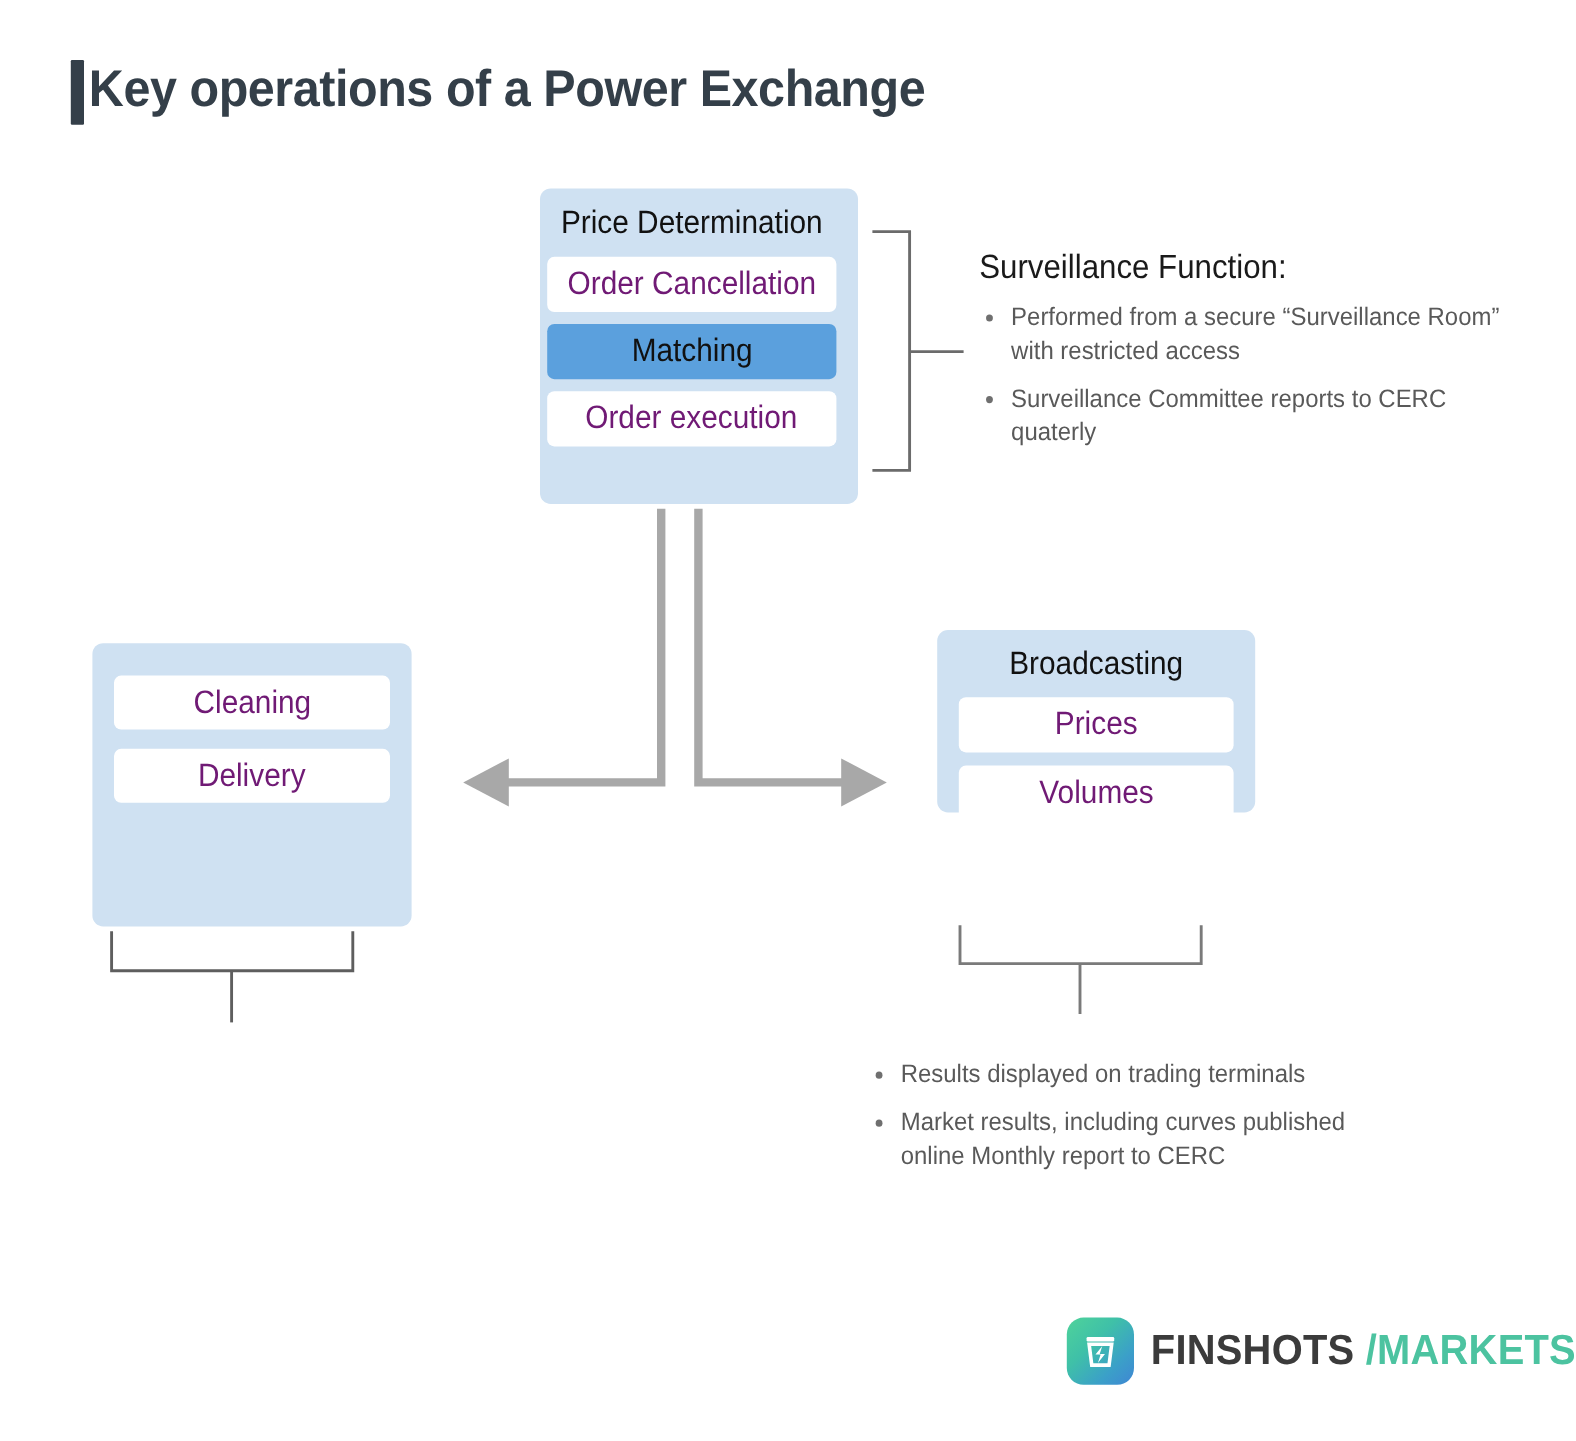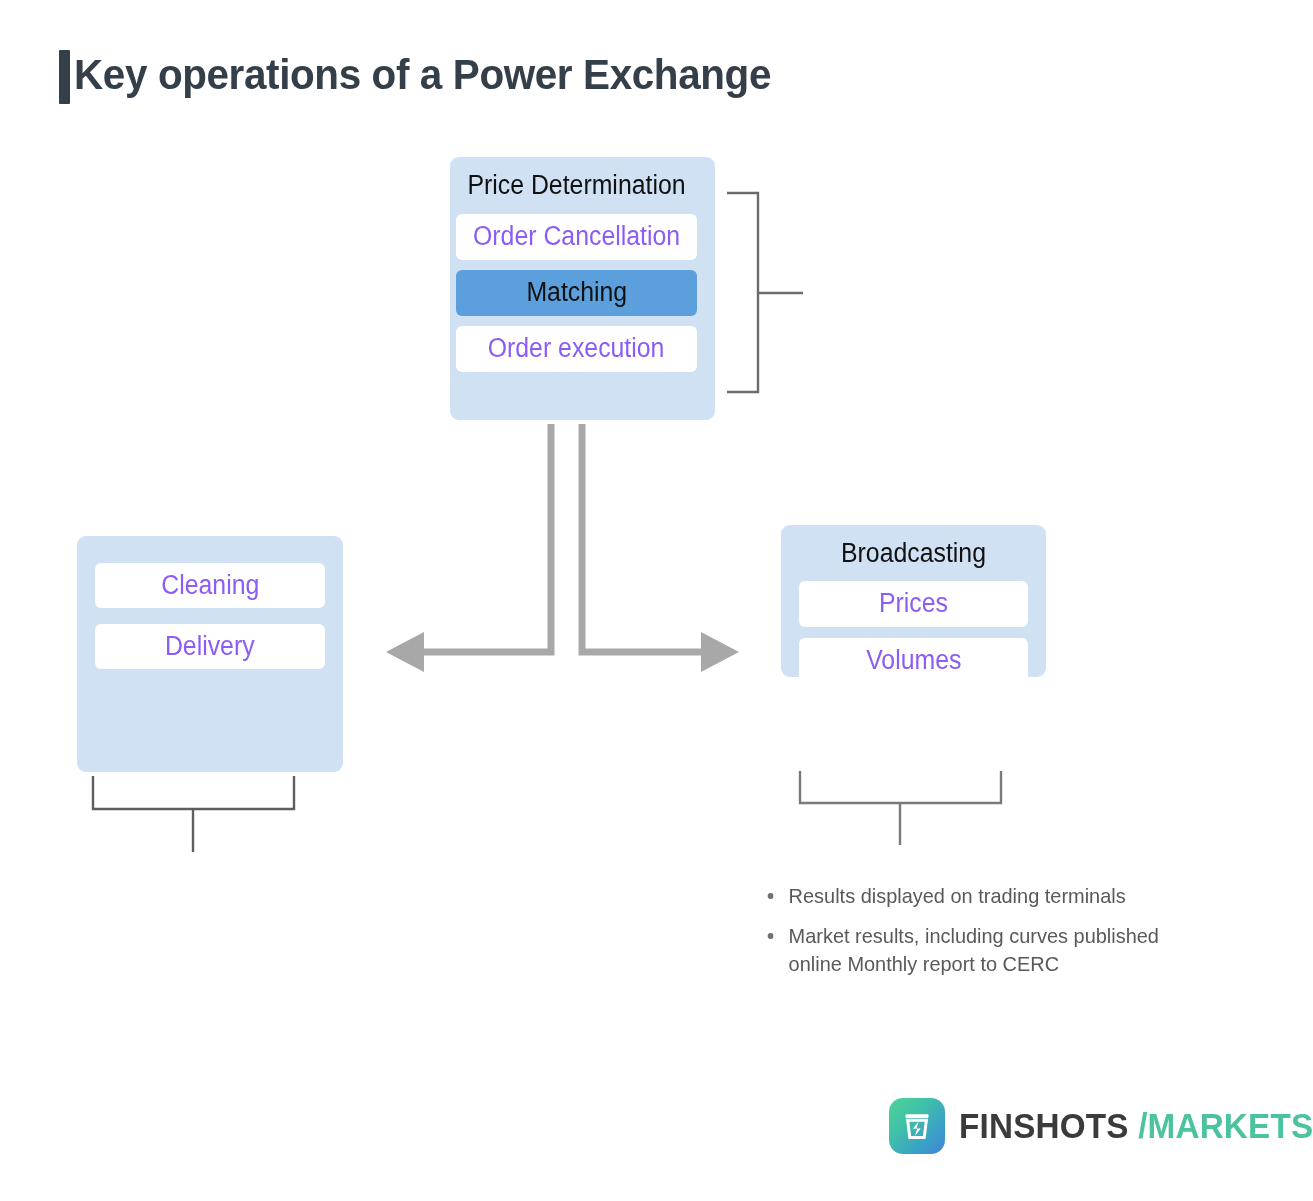--- a/index.html
+++ b/index.html
@@ -56,21 +56,21 @@
     font-size: 27px;
     color: #111111;
     line-height: 1.1;
     transform: scaleX(0.92);
   }
   .item-chip {
     background: #ffffff;
     border-radius: 6px;
     text-align: center;
     font-size: 27px;
-    color: #8b5cf6;
+    color: #701a75;
     line-height: 1.0;
     display: flex;
     align-items: center;
     justify-content: center;
     box-sizing: border-box;
   }
   .item-chip > span { transform: scaleX(0.92); display:block; }
   .item-chip.highlight {
     background: #5ba0dd;
     color: #111111;
@@ -152,21 +152,21 @@
     left: 6px;
     top: 11px;
     width: 6px;
     height: 6px;
     border-radius: 50%;
     background: #6f6f6f;
   }
 
   #note-surveillance { left: 816px; top: 207px; width: 470px; }
   #note-cs          { left: 78px;  top: 888px; width: 420px; }
-  #note-broadcast   { left: 762px; top: 882px; width: 470px; }
+  #note-broadcast   { left: 724px; top: 882px; width: 470px; }
 
   
   #footer-logo {
     position: absolute;
     left: 889px;
     top: 1098px;
     display: flex;
     align-items: center;
     gap: 14px;
   }
@@ -254,20 +254,27 @@
   <div class="group-box" id="box-broadcast">
     <div class="group-header">Broadcasting</div>
     <div class="item-chip">
       <span>Prices</span>
     </div>
     <div class="item-chip">
       <span>Volumes</span>
     </div>
   </div>
 
+  <div class="note-block" id="note-surveillance">
+    <div class="note-title">Surveillance Function:</div>
+    <ul class="bullet-list">
+      <li>Performed from a secure “Surveillance Room” with restricted access</li>
+      <li>Surveillance Committee reports to CERC quaterly</li>
+    </ul>
+  </div>
 
 
   <div class="note-block" id="note-broadcast">
     <ul class="bullet-list">
       <li>Results displayed on trading terminals</li>
       <li>Market results, including curves published online Monthly report to CERC</li>
     </ul>
   </div>
 
   <div id="footer-logo">

